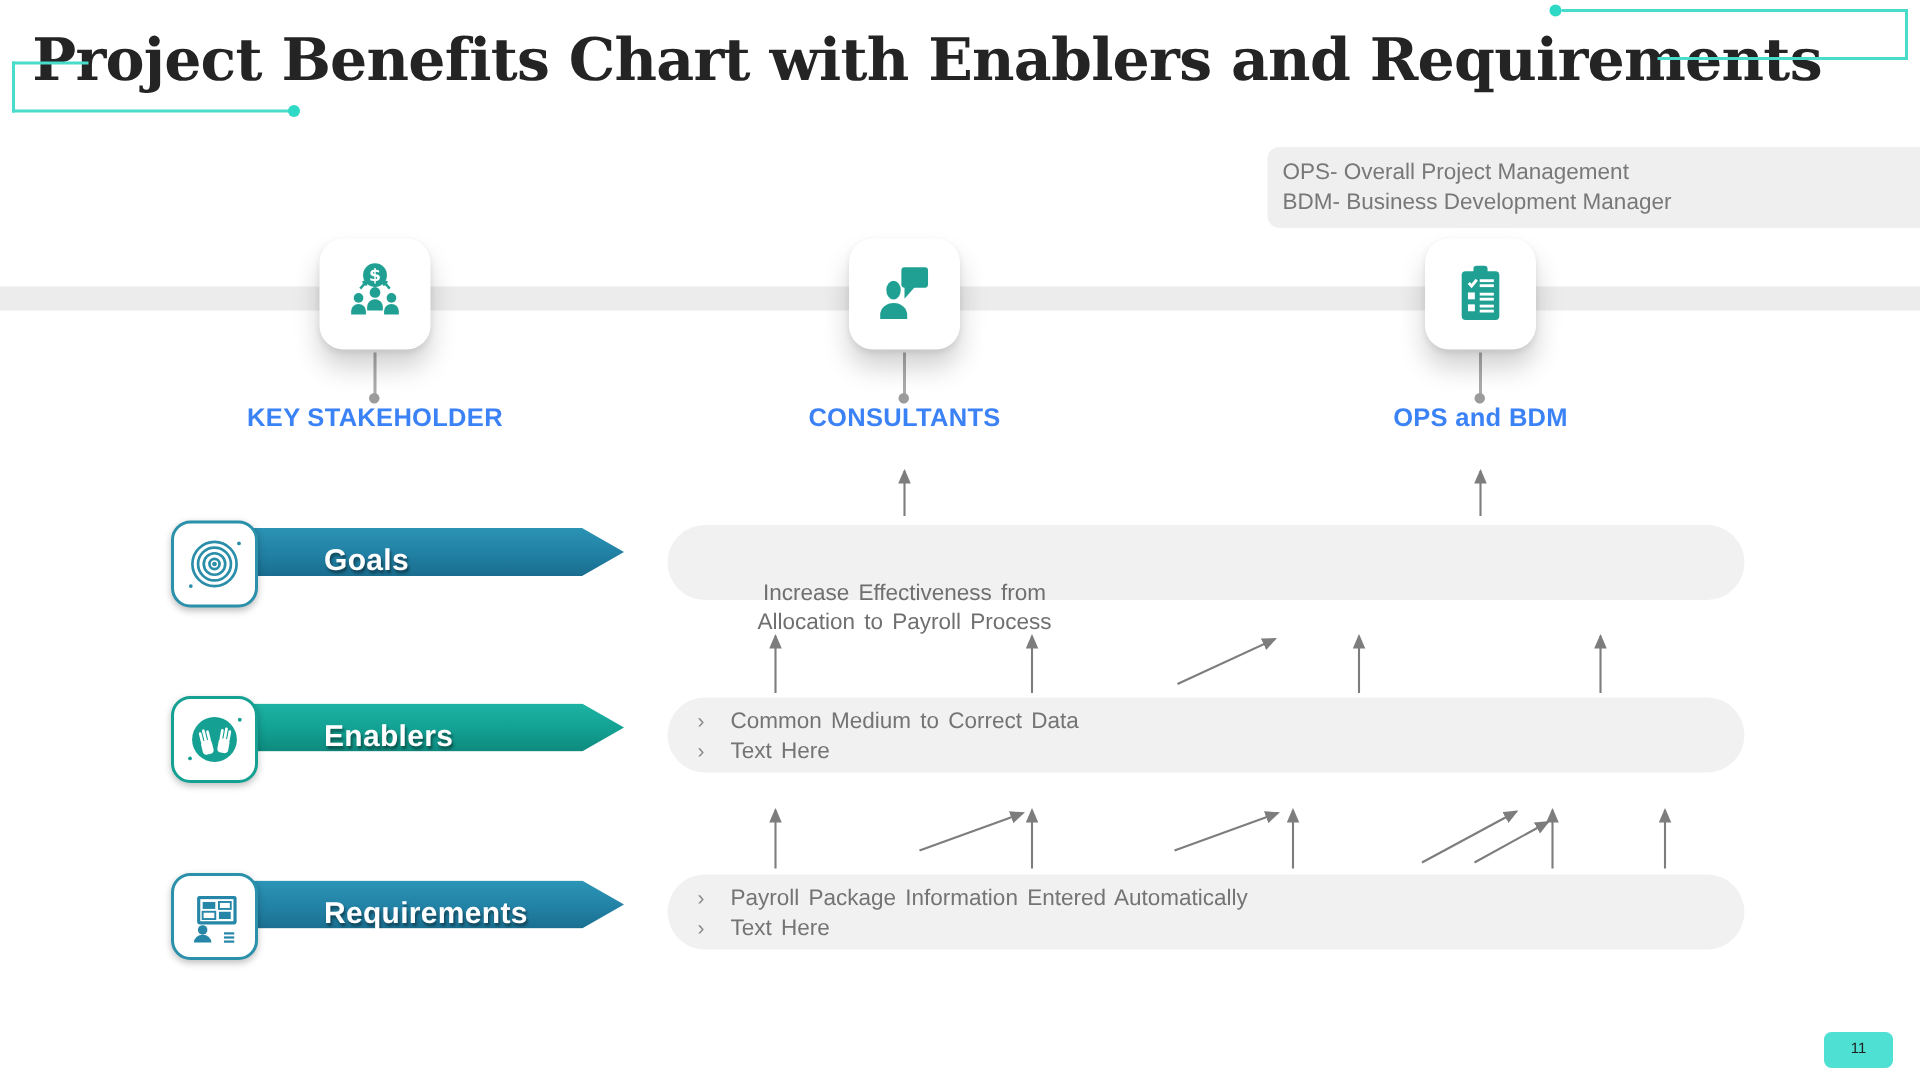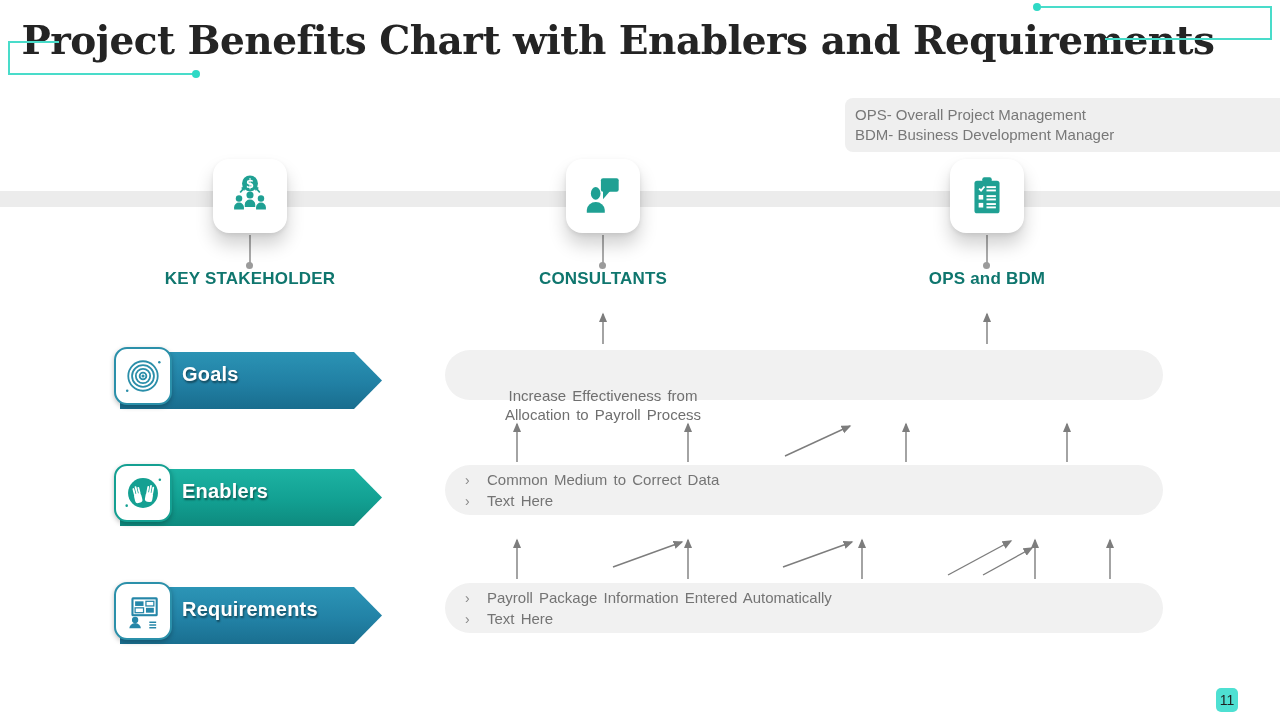--- a/index.html
+++ b/index.html
@@ -36,26 +36,26 @@
     box-shadow:0 12px 18px rgba(0,0,0,0.18),0 2px 4px rgba(0,0,0,0.08);
     display:flex;align-items:center;justify-content:center;z-index:2;
   }
   .tc1{left:213px;} .tc2{left:566px;} .tc3{left:950px;}
   .conn{position:absolute;width:2px;height:28px;background:#aaaaaa;top:235px;}
   .conn-dot{position:absolute;width:7px;height:7px;border-radius:50%;background:#9b9b9b;top:262px;}
   .c1{left:249px;} .c2{left:602px;} .c3{left:986px;}
   .cd1{left:246px;} .cd2{left:599px;} .cd3{left:983px;}
   .col-label{
     position:absolute;top:269px;width:320px;text-align:center;
-    font-size:17px;font-weight:700;color:#0f766e;letter-spacing:0.2px;
+    font-size:17px;font-weight:700;color:#3b82f6;letter-spacing:0.2px;
   }
   .cl1{left:90px;} .cl2{left:443px;} .cl3{left:827px;}
   
   .row-banner{
-    position:absolute;left:120px;width:262px;height:57px;z-index:2;
+    position:absolute;left:154px;width:262px;height:32px;z-index:2;
     clip-path:polygon(0 0,234px 0,100% 50%,234px 100%,0 100%);
     filter:drop-shadow(0 3px 2px rgba(0,0,0,0.25));
   }
   .rb-g{top:352px;background:linear-gradient(180deg,#2b93b4 0%,#2180a4 55%,#196d8e 100%);}
   .rb-e{top:469px;background:linear-gradient(180deg,#1db3a3 0%,#12a092 55%,#0e8a7e 100%);}
   .rb-r{top:587px;background:linear-gradient(180deg,#2c95b6 0%,#2282a6 55%,#1a6f90 100%);}
   .row-banner span{
     position:absolute;left:62px;top:0;line-height:45px;font-size:20px;font-weight:700;
     color:#ffffff;text-shadow:1px 2px 2px rgba(0,0,0,0.45);letter-spacing:0.2px;
   }
@@ -89,22 +89,22 @@
   .arrows{position:absolute;left:0;width:1280px;}
   .ar1{top:308px;height:38px;}
   .ar2{top:418px;height:48px;}
   .ar3{top:533px;height:50px;}
   
   .footer-note{
     position:absolute;left:0;top:686px;width:1280px;text-align:center;
     font-size:14px;color:#6b6b6b;
   }
   .page-badge{
-    position:absolute;left:1216px;top:688px;width:22px;height:24px;background:#4ee0d2;
-    border-radius:5px;text-align:center;line-height:24px;font-size:14px;color:#1f1f1f;
+    position:absolute;left:1216px;top:688px;width:46px;height:24px;background:#4ee0d2;
+    border-radius:5px;text-align:center;line-height:24px;font-size:10px;color:#1f1f1f;
   }
 </style>
 </head>
 <body>
 
 <div class="slide">
 
   <h1 class="title">Project Benefits Chart with Enablers and Requirements</h1>
   <i class="tq tl-v"></i>
   <i class="tq tl-h1"></i>

